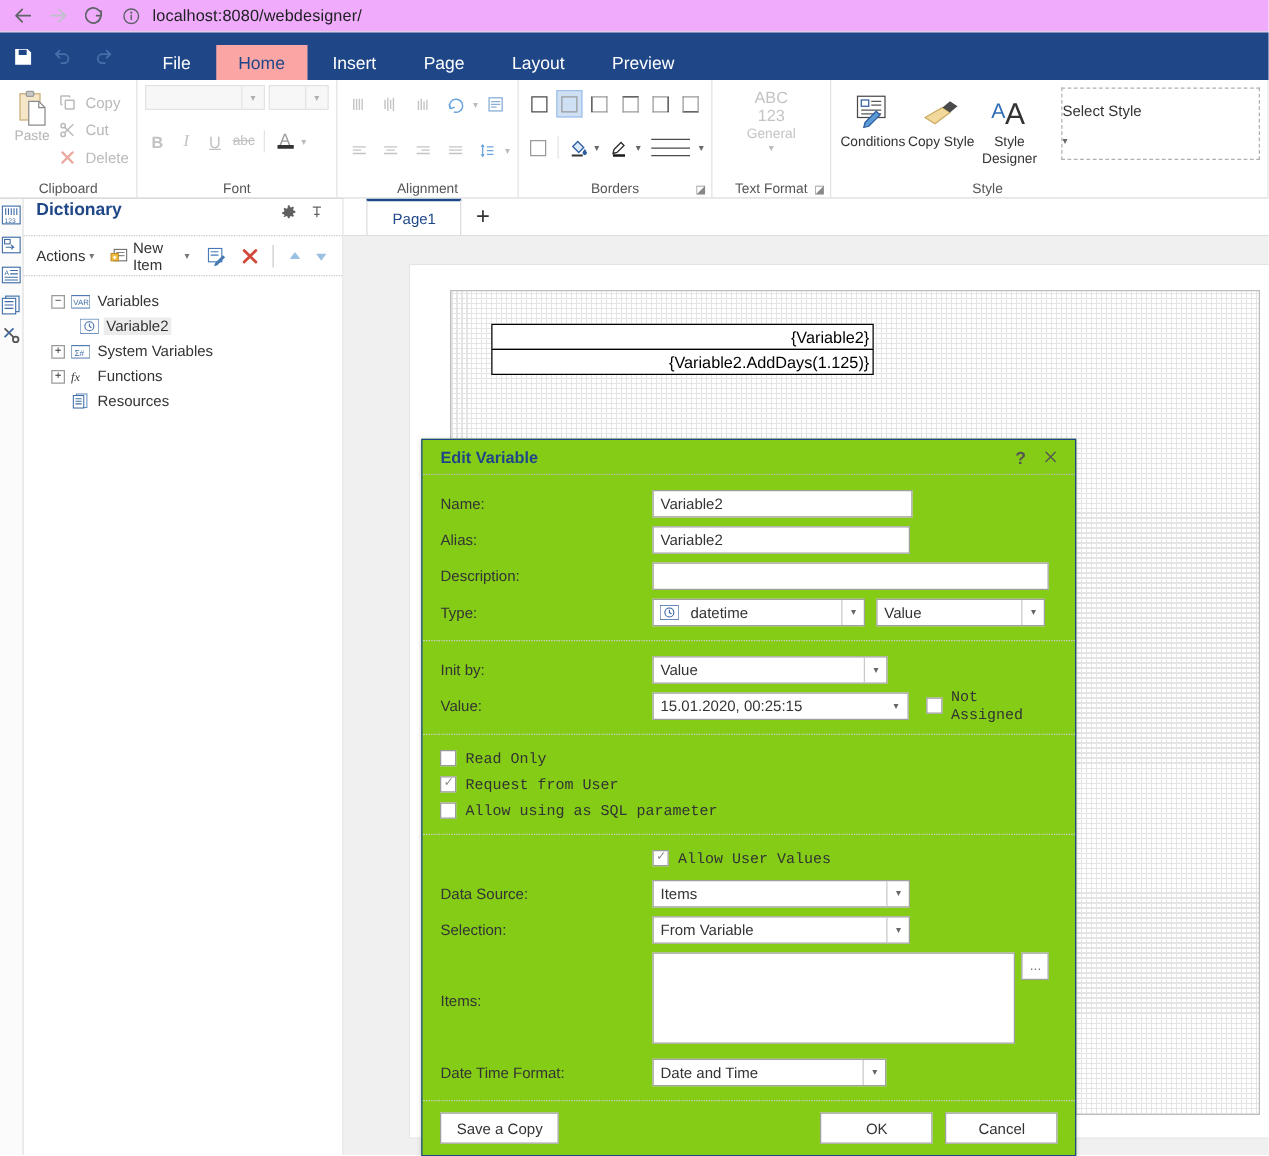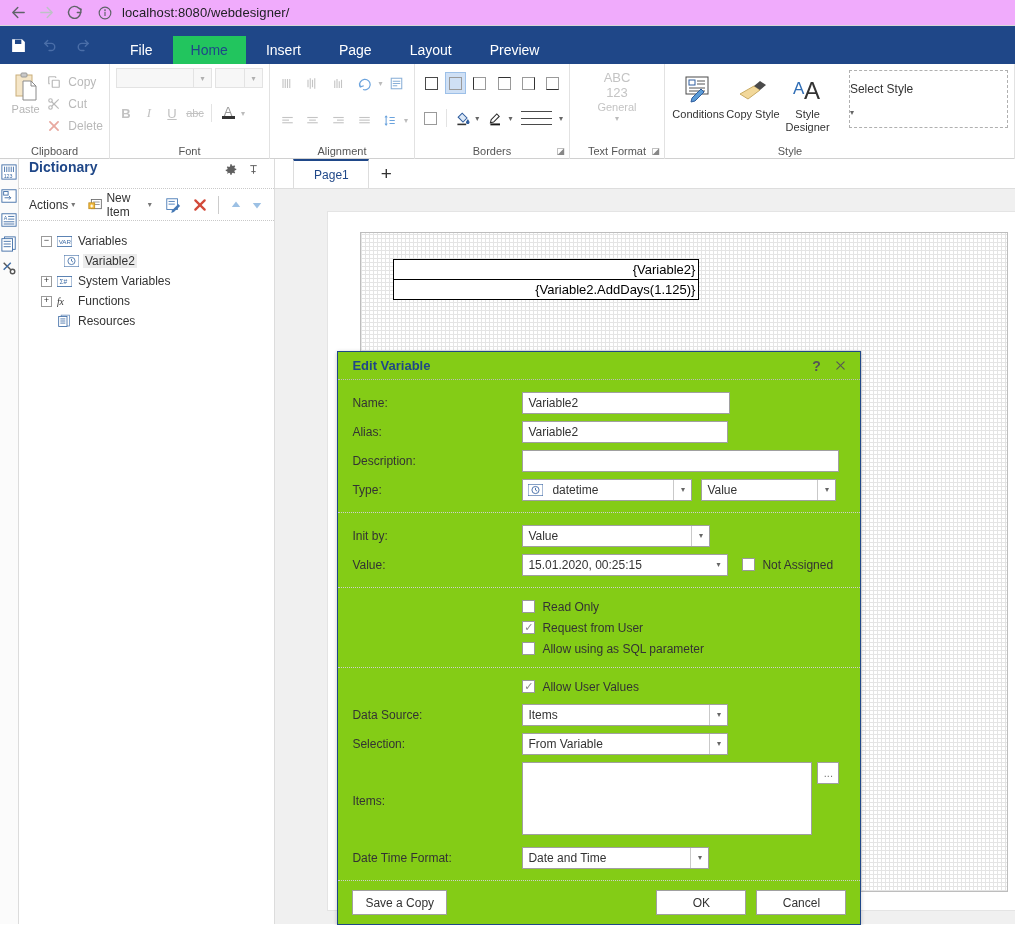--- a/index.html
+++ b/index.html
@@ -62,21 +62,21 @@
   .rb-icon-btn.dim { color: #4a6ea8; }
   .rb-tab {
     height: 28px;
     padding: 0 18px;
     display: flex; align-items: center; justify-content: center;
     color: #ffffff;
     font-size: 14px;
     margin-right: 2px;
   }
   .rb-tab.active {
-    background: #22c55e;
+    background: #fca5a5;
     color: #1f4788;
   }
 
   
   #ribbon-body {
     height: 95px;
     background: #ffffff;
     border-bottom: 1px solid #d0d0d0;
     display: flex;
     position: relative;
@@ -391,21 +391,21 @@
     border-left: 1px solid #c9c9c9;
     display: flex; align-items: center; justify-content: center;
     color: #666; font-size: 8px;
   }
   .fselect.noborderarrow .sel-arrow { border-left: none; }
   .type-ico {
     width: 24px; height: 100%;
     display: flex; align-items: center; justify-content: center;
     color: #2f5d9e;
   }
-  .cbrow { display: flex; align-items: center; height: 21px; }
+  .cbrow { display: flex; align-items: center; height: 21px; font-family: Liberation Mono, monospace; }
   .cbox {
     width: 13px; height: 13px;
     border: 1px solid #9a9a9a;
     background: #ffffff;
     margin-right: 7px;
     display: flex; align-items: center; justify-content: center;
     color: #888; font-size: 11px; line-height: 1;
     flex-shrink: 0;
   }
   .cb-label { color: #333; }
@@ -1021,21 +1021,21 @@
             <span class="sel-arrow">▾</span>
           </span>
           <span class="cbrow" style="margin-left:14px">
             <span class="cbox"></span>
             <span class="cb-label">Not Assigned</span>
           </span>
         </div>
       </div>
 
       <div class="dlg-section" style="padding-left:14px">
-        <div style="margin-left:170px">
+        <div style="">
           <div class="cbrow">
             <span class="cbox"></span>
             <span class="cb-label">Read Only</span>
           </div>
           <div class="cbrow">
             <span class="cbox">✓</span>
             <span class="cb-label">Request from User</span>
           </div>
           <div class="cbrow">
             <span class="cbox"></span>

